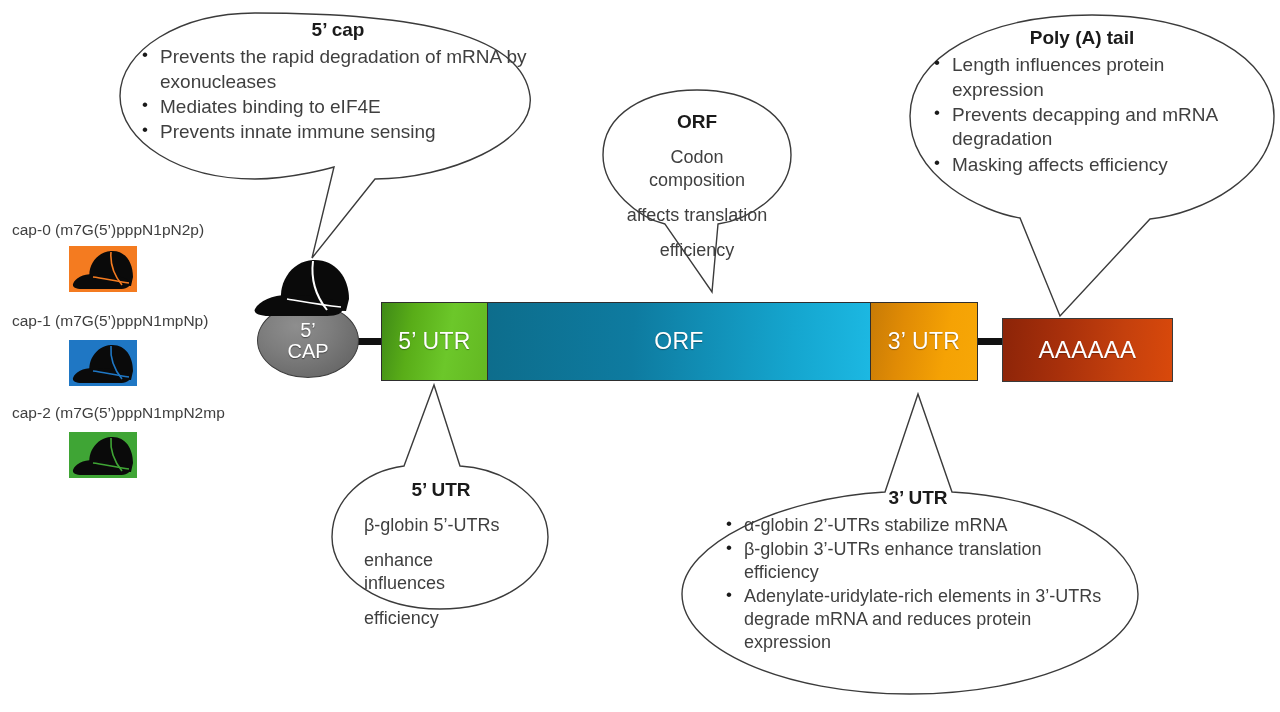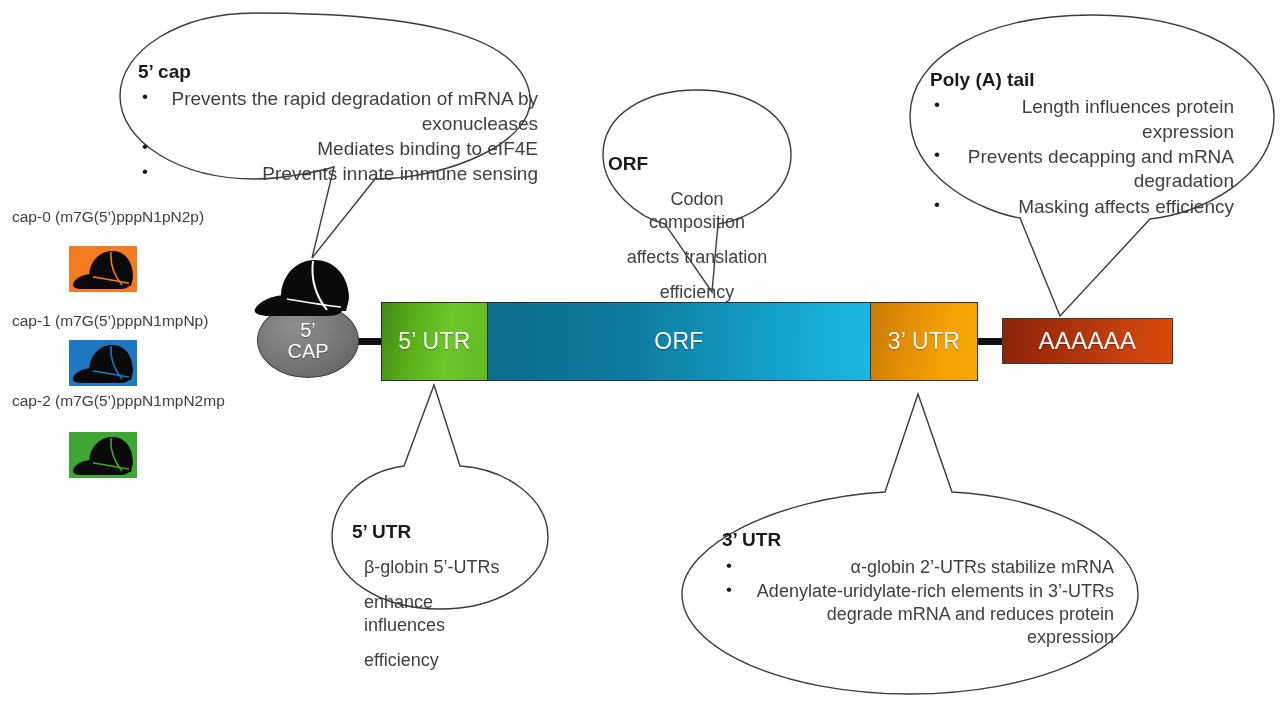--- a/index.html
+++ b/index.html
@@ -30,29 +30,27 @@
   
   .bubble-text {
     position: absolute;
     z-index: 5;
     color: #3f3f3f;
     line-height: 1.28;
   }
   .bubble-title {
     font-weight: bold;
     color: #1a1a1a;
-    text-align: left;
+    text-align: center;
     display: block;
-    margin-top: 42px;
   }
   ul.blist {
     list-style: none;
     margin: 0;
     padding: 0;
-    text-align: right;
   }
   ul.blist > li {
     position: relative;
     padding-left: 22px;
     margin: 0 0 1px 0;
   }
   ul.blist > li:before {
     content: "\2022";
     position: absolute;
     left: 4px;
@@ -85,21 +83,21 @@
     background: linear-gradient(92deg, #0d6d8c 0%, #0e7ba0 38%, #15a6cf 80%, #1cb8e2 100%);
     border-top: 1px solid #2e2e2e;
     border-bottom: 1px solid #2e2e2e;
   }
   #seg-3utr {
     left: 870px; top: 302px; width: 108px; height: 79px;
     background: linear-gradient(100deg, #c87b06 0%, #e08b05 30%, #f5a204 70%, #f7a707 100%);
     border: 1px solid #2e2e2e;
   }
   #seg-polya {
-    left: 1002px; top: 318px; width: 171px; height: 46px;
+    left: 1002px; top: 318px; width: 171px; height: 64px;
     background: linear-gradient(95deg, #8c2408 0%, #a8300b 35%, #c4400d 70%, #d9490b 100%);
     border: 1px solid #3a3a3a;
     font-size: 24px;
   }
   .connector {
     position: absolute;
     background: #111111;
     height: 7px;
     z-index: 3;
   }
@@ -223,20 +221,21 @@
     <span class="bubble-title" style="font-size:19px; margin-bottom:8px;">5’ UTR</span>
     <p>β-globin 5’-UTRs</p>
     <p>enhance influences</p>
     <p>efficiency</p>
   </div>
 
   <div class="bubble-text" style="left:722px; top:486px; width:392px; font-size:18px;">
     <span class="bubble-title" style="font-size:19px; margin-bottom:4px;">3’ UTR</span>
     <ul class="blist">
       <li>α-globin 2’-UTRs stabilize mRNA</li>
+      <li>β-globin 3’-UTRs enhance translation efficiency</li>
       <li>Adenylate-uridylate-rich elements in 3’-UTRs degrade mRNA and reduces protein expression</li>
     </ul>
   </div>
 
   <div class="connector" id="conn-cap"></div>
 
   <div id="cap-node">
     <span>5’</span>
     <span>CAP</span>
   </div>
@@ -258,39 +257,39 @@
     <span>ORF</span>
   </div>
   <div class="seg" id="seg-3utr">
     <span>3’ UTR</span>
   </div>
   <div class="connector" id="conn-polya"></div>
   <div class="seg" id="seg-polya">
     <span>AAAAAA</span>
   </div>
 
-  <div class="legend-label" style="left:12px; top:208px;">cap-0 (m7G(5’)pppN1pN2p)</div>
+  <div class="legend-label" style="left:12px; top:221px;">cap-0 (m7G(5’)pppN1pN2p)</div>
   <svg class="legend-swatch" style="left:69px; top:246px;" viewBox="0 0 68 46" xmlns="http://www.w3.org/2000/svg">
     <rect x="0" y="0" width="68" height="46" fill="#f47b20"></rect>
     <path d="M22 38 C16 22, 27 6, 42 5 C56 4, 64 16, 64 31 L62 40 Z" fill="#0a0a0a"></path>
     <path d="M24 28 C14 28, 6 32, 4 38 C3 41, 7 43, 13 43 L50 43 C57 43, 61 41, 61 37 C61 32, 47 28, 24 28 Z" fill="#0a0a0a"></path>
     <path d="M42 6 C41 18, 44 28, 53 39" fill="none" stroke="#f47b20" stroke-width="1.6"></path>
     <path d="M24 31 C33 32, 46 35, 60 37" fill="none" stroke="#f47b20" stroke-width="1.3"></path>
   </svg>
 
   <div class="legend-label" style="left:12px; top:312px;">cap-1 (m7G(5’)pppN1mpNp)</div>
   <svg class="legend-swatch" style="left:69px; top:340px;" viewBox="0 0 68 46" xmlns="http://www.w3.org/2000/svg">
     <rect x="0" y="0" width="68" height="46" fill="#1f77c4"></rect>
     <path d="M22 38 C16 22, 27 6, 42 5 C56 4, 64 16, 64 31 L62 40 Z" fill="#0a0a0a"></path>
     <path d="M24 28 C14 28, 6 32, 4 38 C3 41, 7 43, 13 43 L50 43 C57 43, 61 41, 61 37 C61 32, 47 28, 24 28 Z" fill="#0a0a0a"></path>
     <path d="M42 6 C41 18, 44 28, 53 39" fill="none" stroke="#1f77c4" stroke-width="1.6"></path>
     <path d="M24 31 C33 32, 46 35, 60 37" fill="none" stroke="#1f77c4" stroke-width="1.3"></path>
   </svg>
 
-  <div class="legend-label" style="left:12px; top:392px;">cap-2 (m7G(5’)pppN1mpN2mp</div>
+  <div class="legend-label" style="left:12px; top:404px;">cap-2 (m7G(5’)pppN1mpN2mp</div>
   <svg class="legend-swatch" style="left:69px; top:432px;" viewBox="0 0 68 46" xmlns="http://www.w3.org/2000/svg">
     <rect x="0" y="0" width="68" height="46" fill="#3fa535"></rect>
     <path d="M22 38 C16 22, 27 6, 42 5 C56 4, 64 16, 64 31 L62 40 Z" fill="#0a0a0a"></path>
     <path d="M24 28 C14 28, 6 32, 4 38 C3 41, 7 43, 13 43 L50 43 C57 43, 61 41, 61 37 C61 32, 47 28, 24 28 Z" fill="#0a0a0a"></path>
     <path d="M42 6 C41 18, 44 28, 53 39" fill="none" stroke="#3fa535" stroke-width="1.6"></path>
     <path d="M24 31 C33 32, 46 35, 60 37" fill="none" stroke="#3fa535" stroke-width="1.3"></path>
   </svg>
 
 </div>
 

